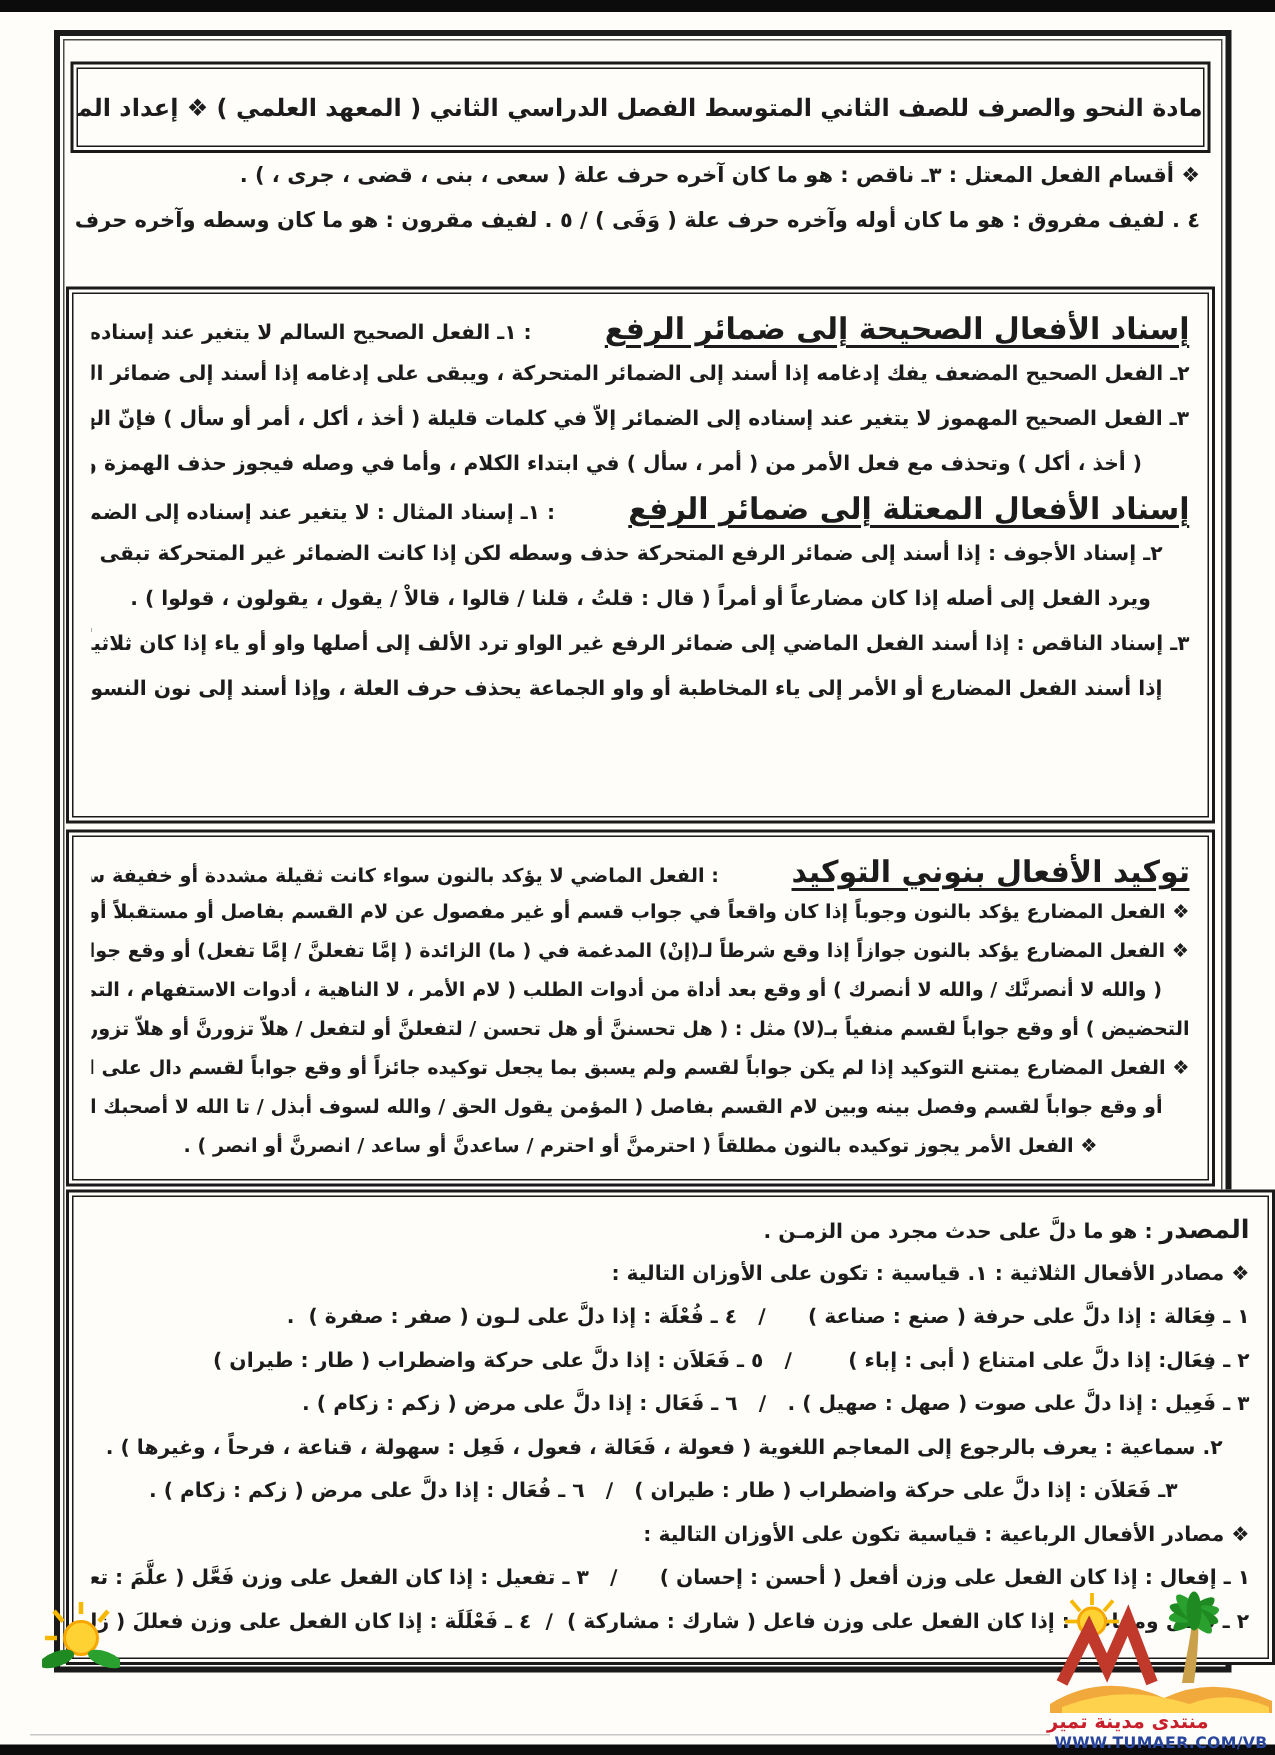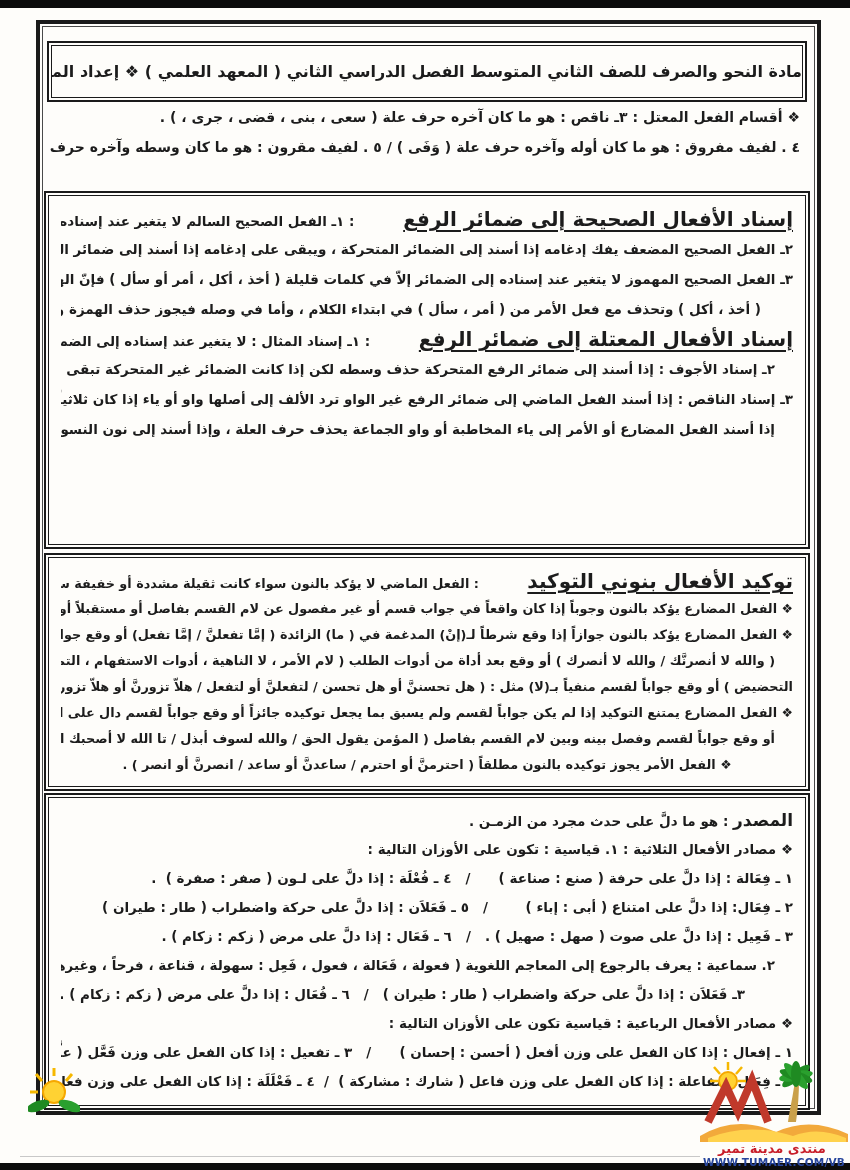--- a/index.html
+++ b/index.html
@@ -38,26 +38,26 @@
   .intro{position:absolute;left:50px;top:102px;width:750px;height:108px;}
   .intro .ln{height:30px;line-height:30px;font-size:14px;}
   
   .boxA{left:44px;top:191px;width:762px;height:354px;}
   .boxA .ln{height:30px;line-height:30px;font-size:13.5px;}
   
   .boxB{left:44px;top:553px;width:762px;height:234px;}
   .boxB .ln{height:26px;line-height:26px;font-size:12.8px;}
   .boxB .ln.first{height:30px;line-height:30px;}
   
-  .boxC{left:44px;top:793px;width:762px;height:313px;}
+  .boxC{left:44px;top:793px;width:762px;height:313px;padding-left:40px;}
   .boxC .ln{height:29px;line-height:29px;font-size:13.5px;}
   
   .logo{position:absolute;left:698px;top:1056px;width:152px;height:114px;}
   .logo svg{position:absolute;top:0;left:0;}
-  .logo-name{position:absolute;top:86px;left:0;width:148px;text-align:center;
+  .logo-name{position:absolute;top:86px;left:0;width:148px;text-align:left;
     color:#c81f2a;font-weight:bold;font-size:13px;line-height:14px;}
   .logo-url{position:absolute;top:101px;left:0;width:152px;text-align:center;direction:ltr;
     color:#27459c;font-weight:bold;font-size:10.5px;letter-spacing:.2px;line-height:11px;}
   .corner-deco{position:absolute;left:28px;top:1066px;width:52px;height:48px;}
 </style>
 </head>
 <body>
 
 <div class="scan-bar bar-top"></div>
 <div class="scan-bar bar-bottom"></div>
@@ -83,20 +83,21 @@
     <div class="ln">
       <span class="heading">إسناد الأفعال الصحيحة إلى ضمائر الرفع</span><span> : ١ـ الفعل الصحيح السالم لا يتغير عند إسناده إلى الضمائر سواء ماضٍ أو مضارع أو أمر .</span>
     </div>
     <div class="ln">٢ـ الفعل الصحيح المضعف يفك إدغامه إذا أسند إلى الضمائر المتحركة ، ويبقى على إدغامه إذا أسند إلى ضمائر الرفع غير المتحركة .</div>
     <div class="ln">٣ـ الفعل الصحيح المهموز لا يتغير عند إسناده إلى الضمائر إلاّ في كلمات قليلة ( أخذ ، أكل ، أمر أو سأل ) فإنّ الهمزة تحذف في الأمر مطلقاً من</div>
     <div class="ln ind-md">( أخذ ، أكل ) وتحذف مع فعل الأمر من ( أمر ، سأل ) في ابتداء الكلام ، وأما في وصله فيجوز حذف الهمزة وإثباتها .</div>
     <div class="ln">
       <span class="heading">إسناد الأفعال المعتلة إلى ضمائر الرفع</span><span> : ١ـ إسناد المثال : لا يتغير عند إسناده إلى الضمائر مع الماضي لكن المضارع والأمر يحذف أوله.</span>
     </div>
     <div class="ln ind-sm">٢ـ إسناد الأجوف : إذا أسند إلى ضمائر الرفع المتحركة حذف وسطه لكن إذا كانت الضمائر غير المتحركة تبقى مع الماضي ،</div>
+    <div class="ln t-center">ويرد الفعل إلى أصله إذا كان مضارعاً أو أمراً ( قال : قلتُ ، قلنا / قالوا ، قالاْ / يقول ، يقولون ، قولوا ) .</div>
     <div class="ln">٣ـ إسناد الناقص : إذا أسند الفعل الماضي إلى ضمائر الرفع غير الواو ترد الألف إلى أصلها واو أو ياء إذا كان ثلاثياً وتقلب ياء إذا كان</div>
     <div class="ln ind-sm">إذا أسند الفعل المضارع أو الأمر إلى ياء المخاطبة أو واو الجماعة يحذف حرف العلة ، وإذا أسند إلى نون النسوة يرد إلى أصله ،</div>
   </div>
 </div>
 
 <div class="box boxB">
   <div class="box-in">
     <div class="ln first">
       <span class="heading">توكيد الأفعال بنوني التوكيد</span><span> : الفعل الماضي لا يؤكد بالنون سواء كانت ثقيلة مشددة أو خفيفة ساكنة .</span>
     </div>

